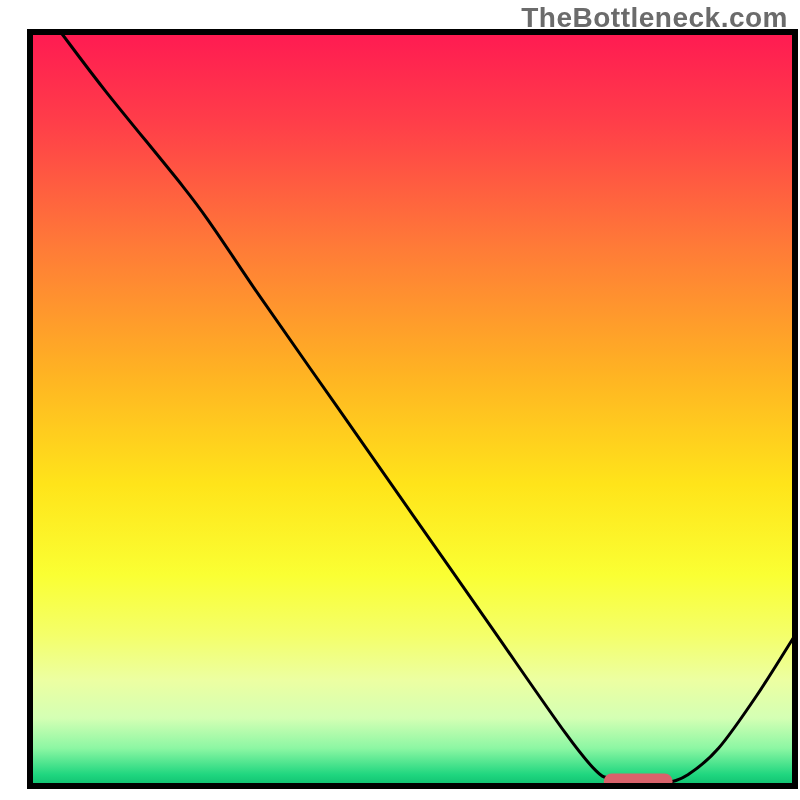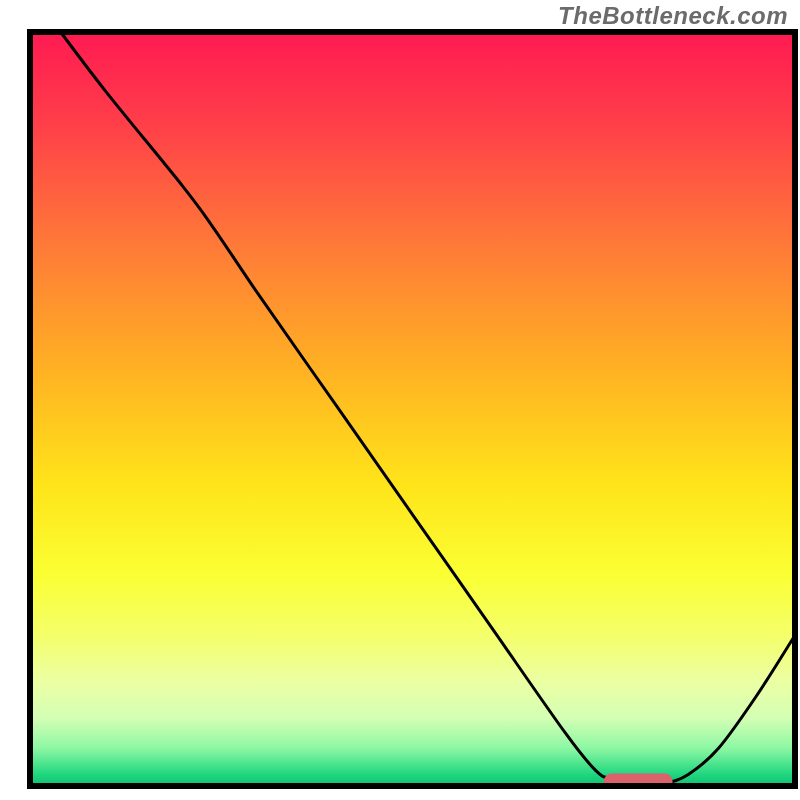--- a/index.html
+++ b/index.html
@@ -13,26 +13,25 @@
   .chart-container {
     position: relative;
     width: 800px;
     height: 800px;
   }
   .watermark {
     position: absolute;
     top: 2px;
     right: 12px;
     font-family: Arial, Helvetica, sans-serif;
-    font-size: 24px;
+    font-size: 28px;
     font-weight: 600;
     color: #6b6b6b;
     letter-spacing: 0.5px;
     z-index: 5;
-    font-style: italic;
   }
   svg.plot {
     position: absolute;
     inset: 0;
     width: 800px;
     height: 800px;
     display: block;
   }
 </style>
 </head>

